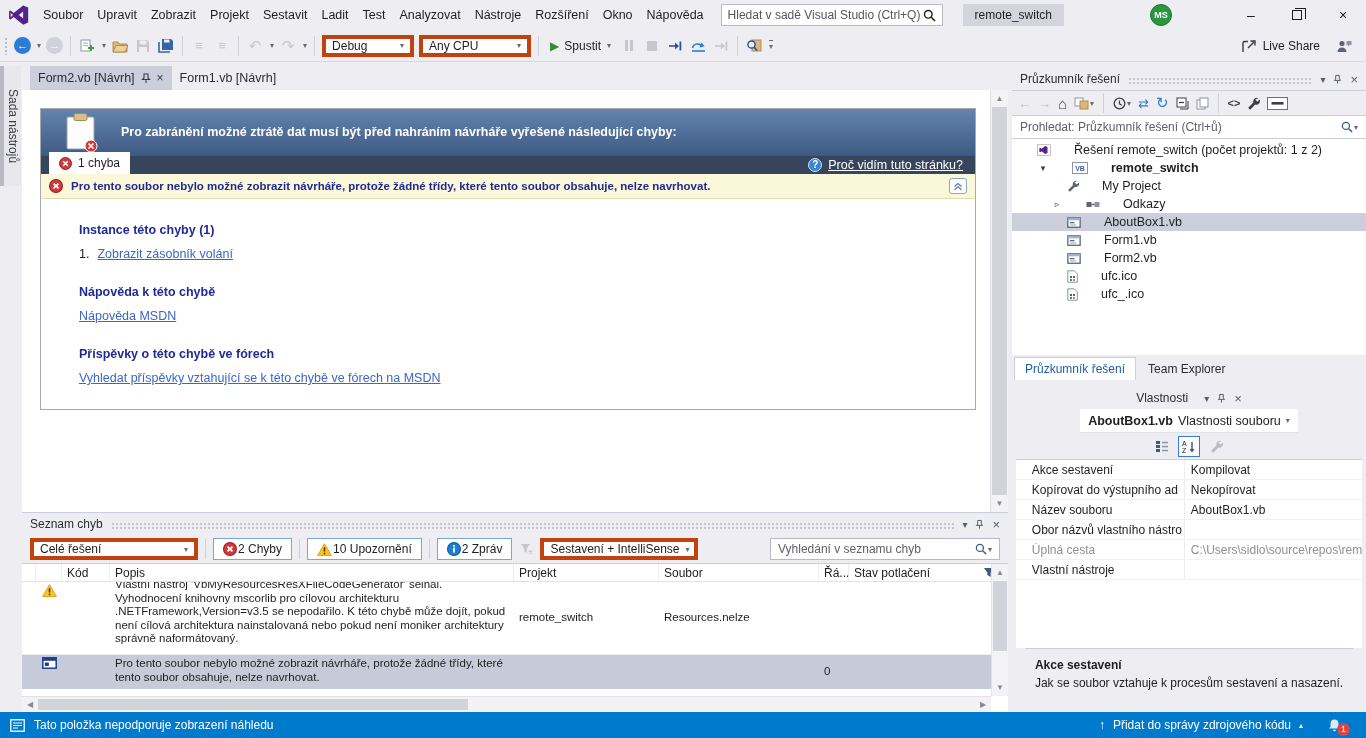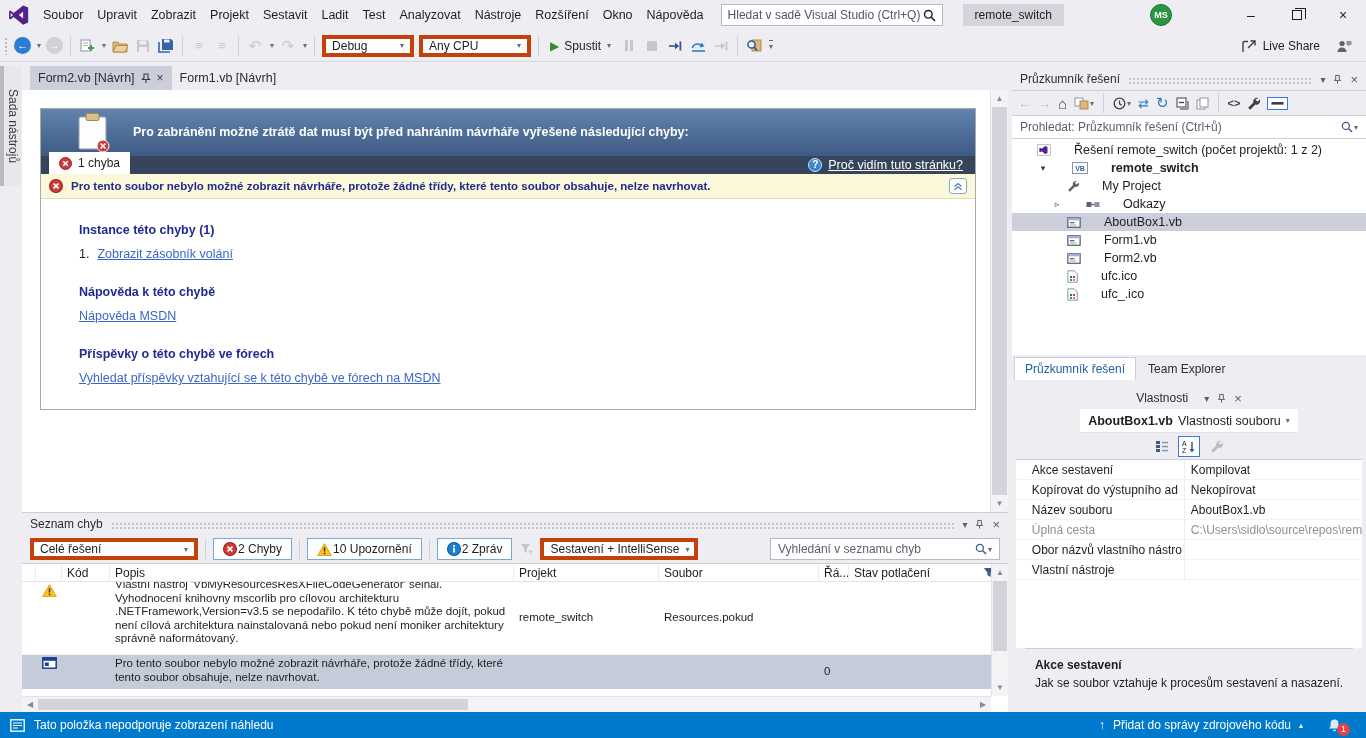--- a/index.html
+++ b/index.html
@@ -50,21 +50,21 @@
 
   
   .tabbar { height:28px; display:flex; align-items:flex-end; padding-left:8px; }
   .dtab { height:24px; display:flex; align-items:center; gap:6px; padding:0 8px; font-size:12.5px; color:#2b2b33; }
   .dtab.active { background:#cccedb; }
   .dtab .x { font-size:12px; color:#3b3b44; }
 
   
   .doc { height:422px; background:#fff; position:relative; }
   .error-box { position:absolute; left:18px; top:18px; width:936px; height:302px; border:1px solid #a8a8ad; display:flex; flex-direction:column; background:#fff; }
-  .eb-banner { height:62px; background:linear-gradient(var(--banner_top,#6284ad), var(--banner_bottom,#3e5a83)); display:flex; align-items:center; color:#fff;padding-left:12px; }
+  .eb-banner { height:62px; background:linear-gradient(var(--banner_top,#6284ad), var(--banner_bottom,#3e5a83)); display:flex; align-items:center; color:#fff; }
   .eb-banner .icon-wrap { width:80px; display:flex; justify-content:center; position:relative; }
   .eb-banner .txt { font-weight:bold; font-size:12.5px; }
   .eb-strip { height:24px; background:var(--banner_strip,#36455c); position:relative; display:flex; align-items:center; justify-content:flex-end; padding-right:12px; }
   .chyba-tab { position:absolute; left:8px; bottom:0; height:22px; background:#fff; display:flex; align-items:center; gap:6px; padding:0 10px; font-size:12px; color:#1e1e1e; }
   .why { display:flex; align-items:center; gap:6px; }
   .why a { color:#fff; font-size:12.5px; text-decoration:underline; }
   .help-circle { width:14px; height:14px; border-radius:50%; background:#3a86d2; border:1px solid #cfe3f7; color:#fff; font-size:10px; font-weight:bold; display:flex; align-items:center; justify-content:center; }
   .eb-yellow { background:var(--warning_bg,#fbf7d9); border-bottom:1px solid #e0dbb2; padding:4px 8px; display:flex; align-items:center; gap:8px; }
   .eb-yellow .msg { font-weight:bold; font-size:11.5px; color:var(--heading_blue,#202a93); }
   .collapse-btn { margin-left:auto; width:18px; height:16px; border:1px solid #8ba7cc; border-radius:3px; background:#fffef6; display:flex; align-items:center; justify-content:center; }
@@ -489,21 +489,21 @@
                 </svg>
             </span>
             <span class="cell c-kod"></span>
             <span class="cell c-pop clip">
                 <span class="inner" style="display:block">Vlastní nástroj 'VbMyResourcesResXFileCodeGenerator' selhal. Vyhodnocení knihovny mscorlib pro cílovou architekturu .NETFramework,Version=v3.5 se nepodařilo. K této chybě může dojít, pokud není cílová architektura nainstalovaná nebo pokud není moniker architektury správně naformátovaný.</span>
               </span>
             <span class="cell c-prj vcenter">
                 <span>remote_switch</span>
               </span>
             <span class="cell c-fil vcenter">
-                <span>Resources.pokud</span>
+                <span>Resources.nelze</span>
               </span>
             <span class="cell c-ra"></span>
             <span class="cell c-stav"></span>
           </div>
           <div class="el-row row-sel">
             <span class="cell c-gut"></span>
             <span class="cell c-sev sev-cell">
               <svg width="15" height="12" viewBox="0 0 15 12">
                   <rect x="0.8" y="0.8" width="13.4" height="10.4" fill="#fff" stroke="#1e3f8f" stroke-width="1.5"></rect>
                   <rect x="0.8" y="0.8" width="13.4" height="3" fill="#1e3f8f"></rect>
@@ -747,30 +747,30 @@
             <span class="pg-val">
                 <span>Nekopírovat</span>
               </span>
           </div>
           <div class="pg-row">
             <span class="pg-name">Název souboru</span>
             <span class="pg-val">
                 <span>AboutBox1.vb</span>
               </span>
           </div>
+          <div class="pg-row">
+            <span class="pg-name">Obor názvů vlastního nástro</span>
+            <span class="pg-val">
+                <span></span>
+              </span>
+          </div>
           <div class="pg-row ro">
             <span class="pg-name">Úplná cesta</span>
             <span class="pg-val">
                 <span>C:\Users\sidlo\source\repos\rem</span>
-              </span>
-          </div>
-          <div class="pg-row">
-            <span class="pg-name">Obor názvů vlastního nástro</span>
-            <span class="pg-val">
-                <span></span>
               </span>
           </div>
           <div class="pg-row">
             <span class="pg-name">Vlastní nástroje</span>
             <span class="pg-val">
                 <span></span>
               </span>
           </div>
         </div>
         <div class="props-desc">

